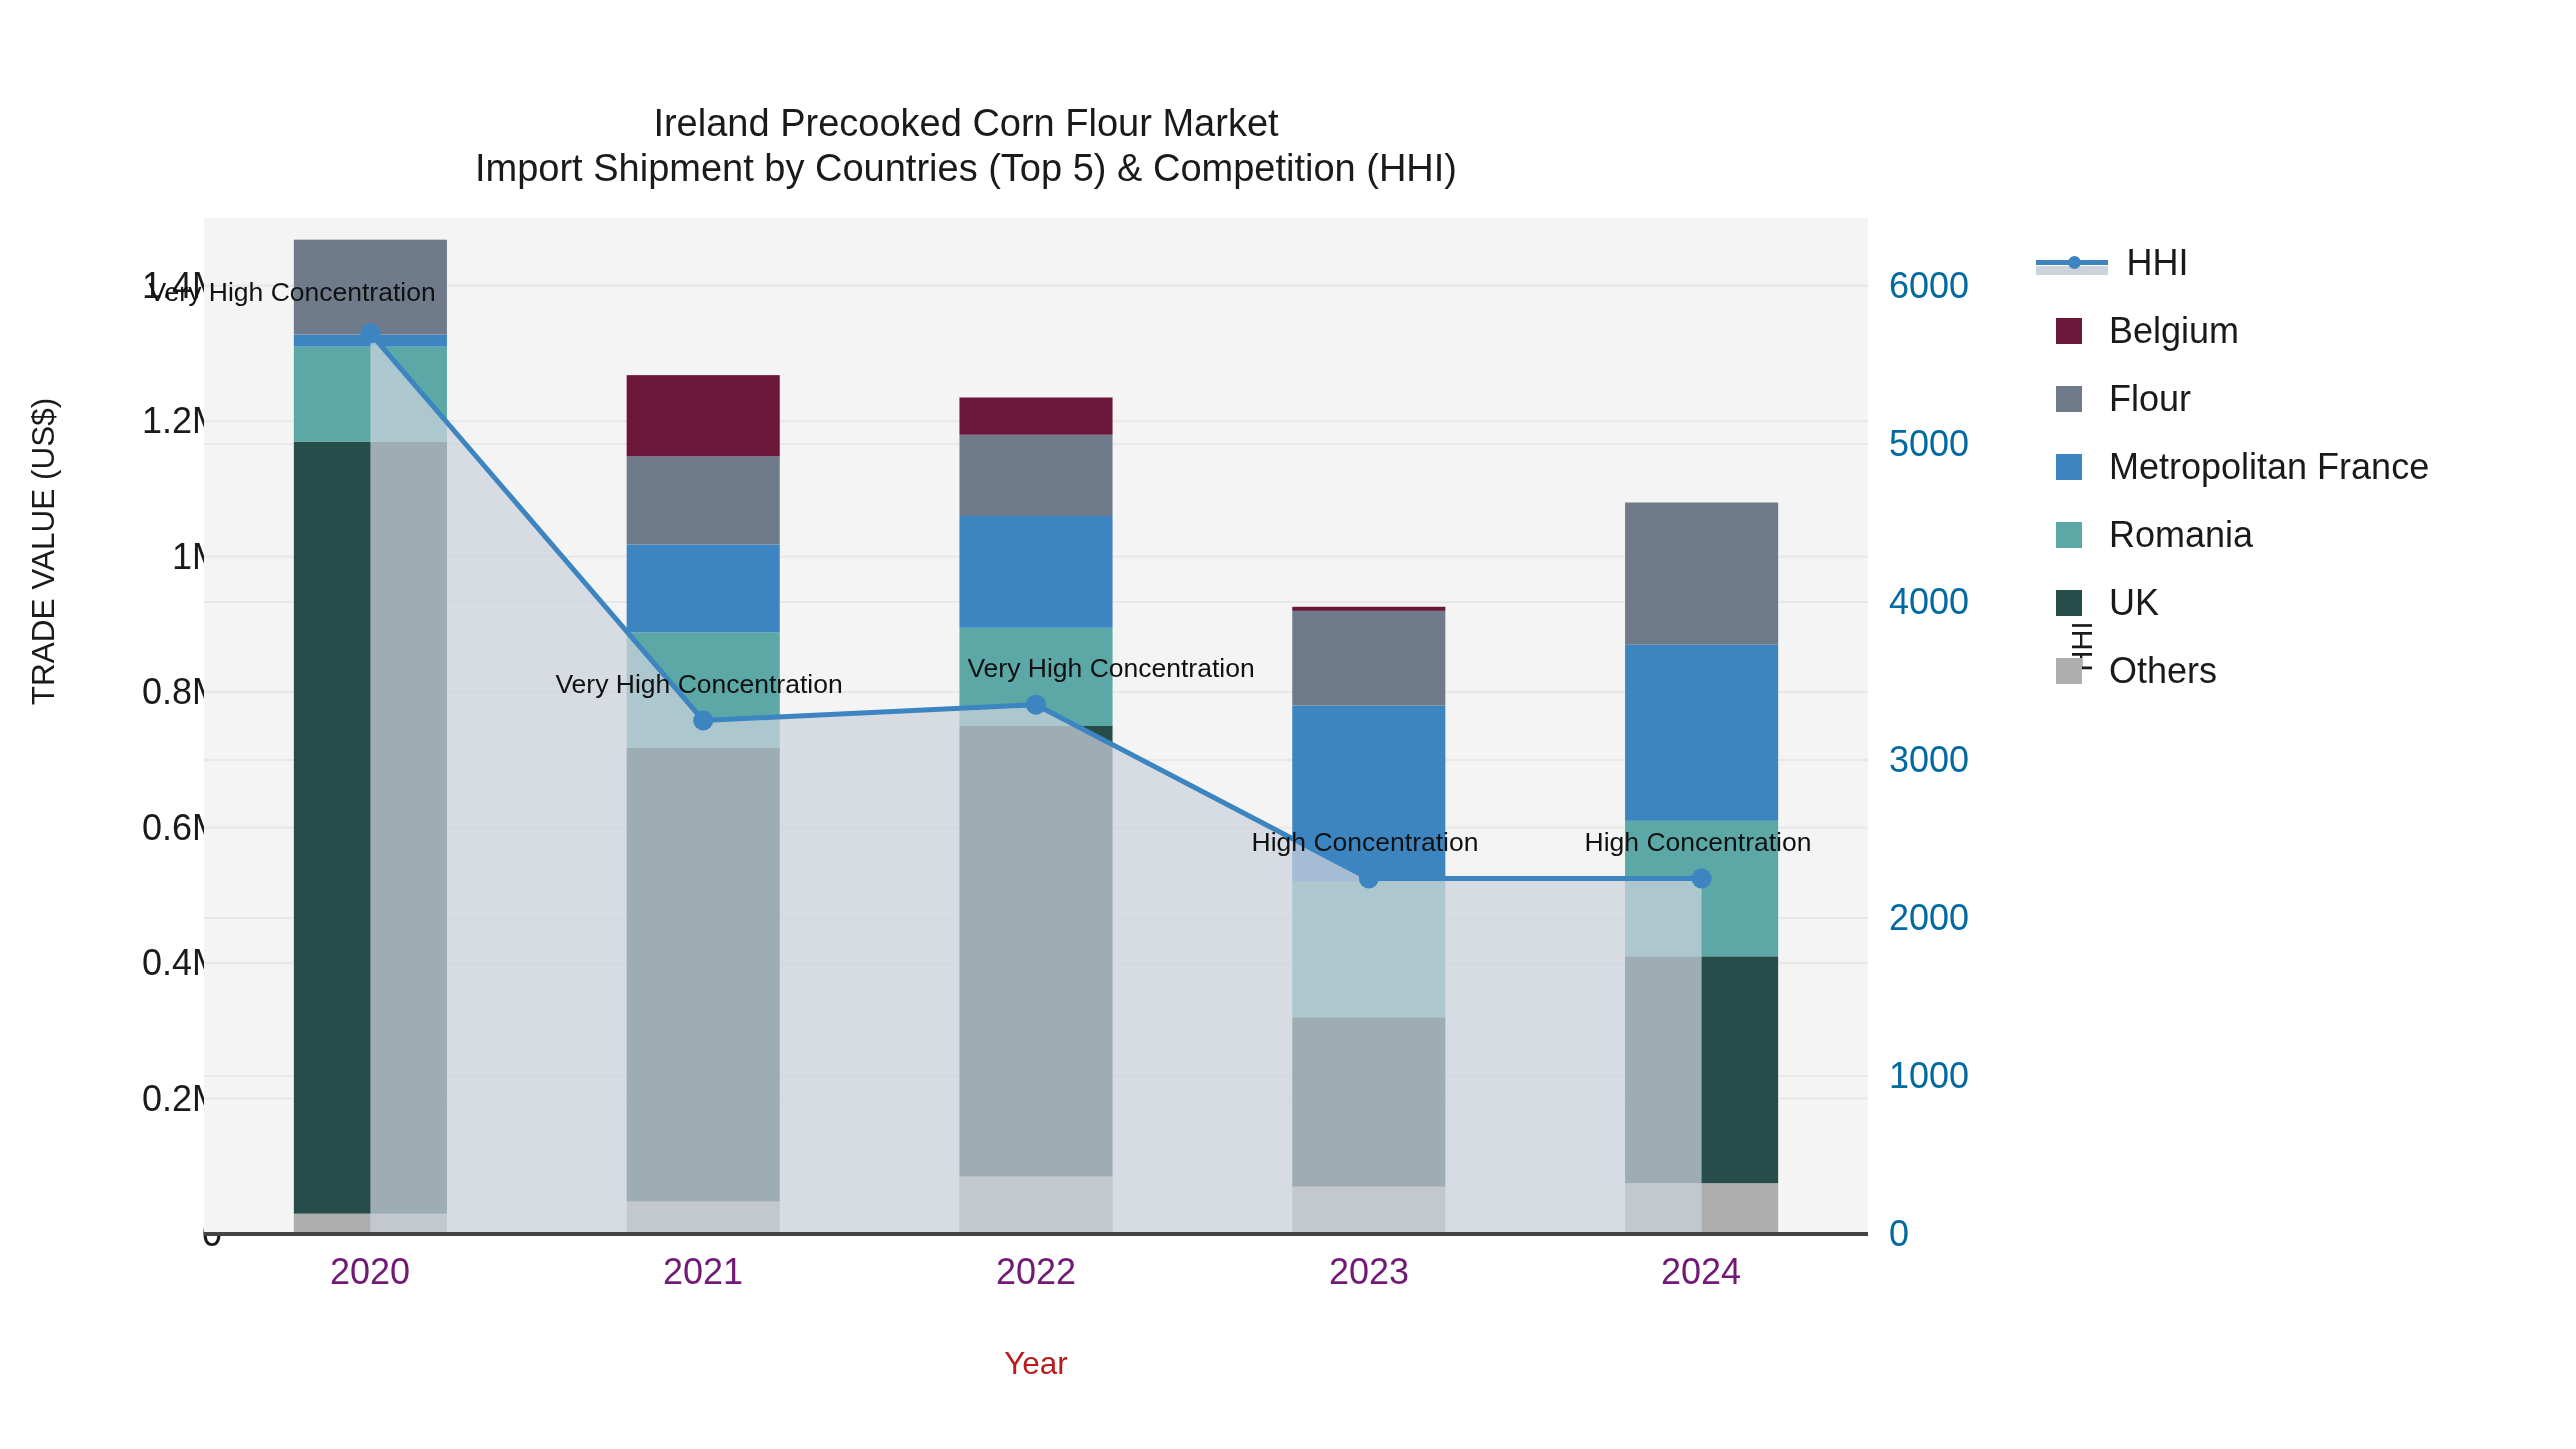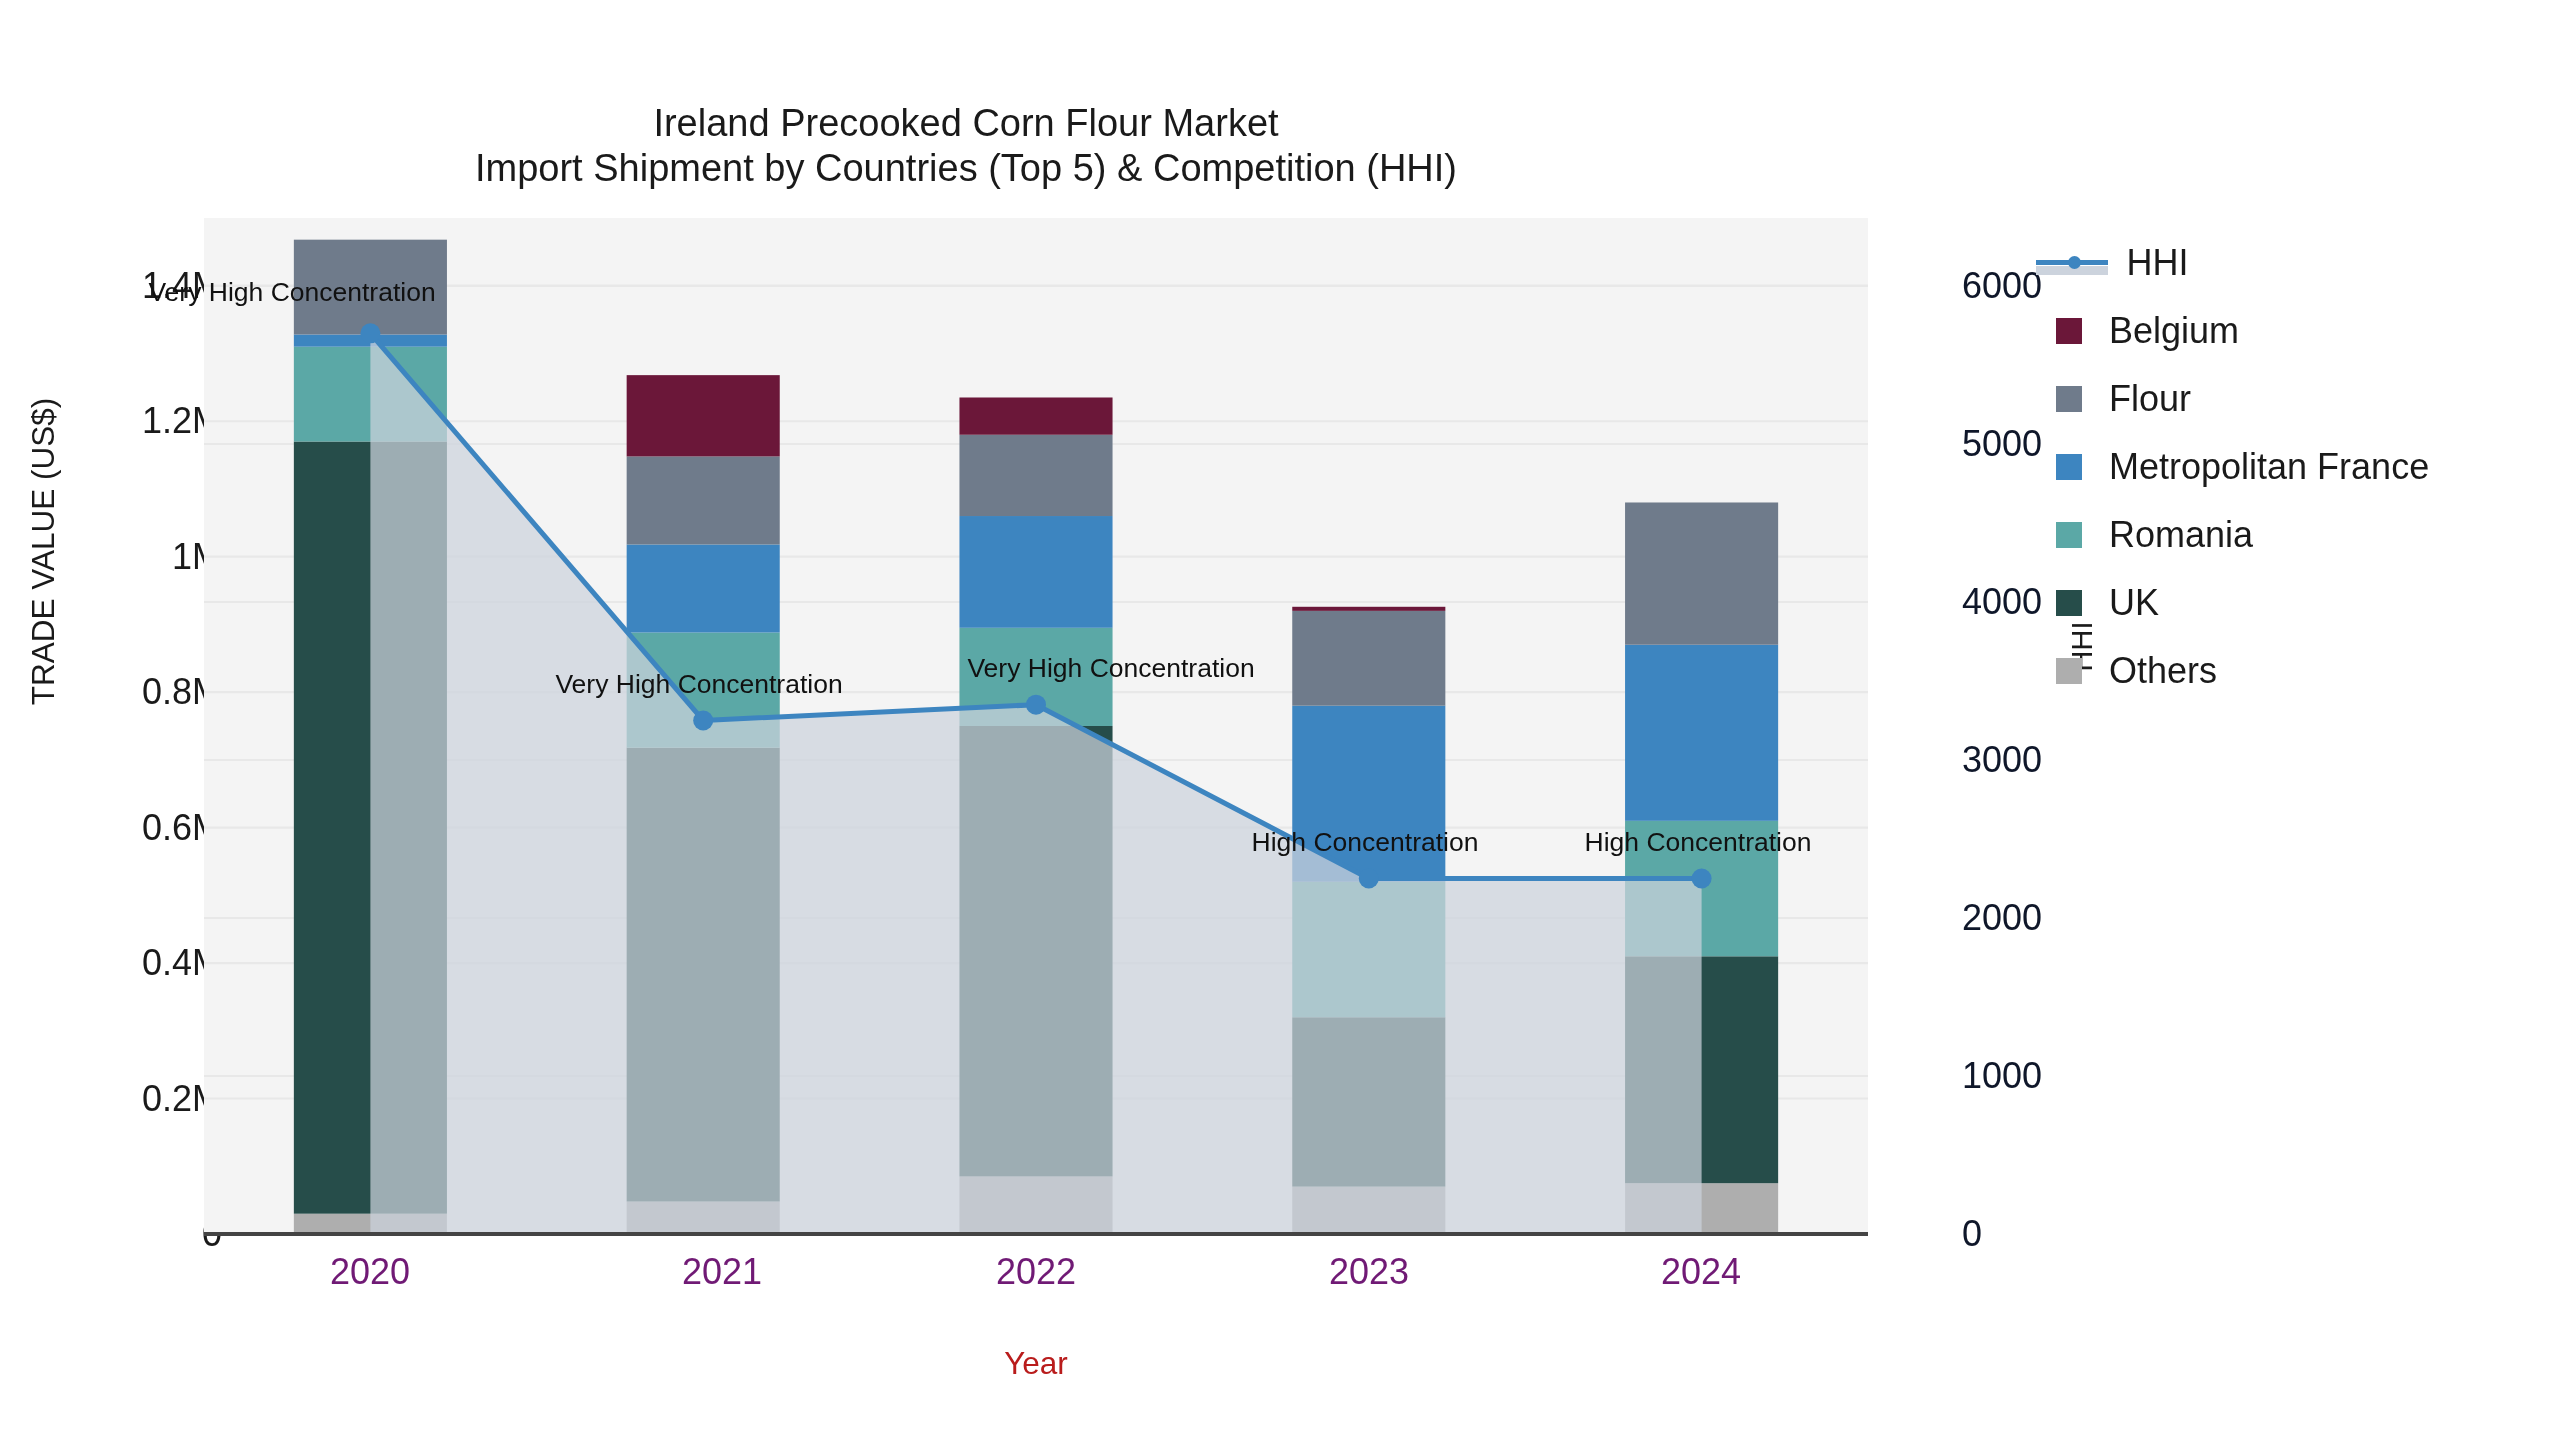--- a/index.html
+++ b/index.html
@@ -57,23 +57,23 @@
   .ytick-left{
     position:absolute;
     right:2354px;
     text-align:right;
     font-size:36px;color:#1a1a1a;
     transform:translateY(-50%);
     white-space:nowrap;
   }
   .ytick-right{
     position:absolute;
-    left:1962px;
-    text-align:center;
-    font-size:36px;color:#0f172a;
+    left:1889px;
+    text-align:center;
+    font-size:36px;color:#0369a1;
     transform:translateY(-50%);
     white-space:nowrap;
   }
   .xtick{
     position:absolute;
     top:1251px;
     font-size:36px;color:#701a75;
     transform:translateX(-50%);
     white-space:nowrap;
   }
@@ -143,21 +143,21 @@
     <div class="ytick-right" style="top: 1234px;">0</div>
     <div class="ytick-right" style="top: 1076px;">1000</div>
     <div class="ytick-right" style="top: 918px;">2000</div>
     <div class="ytick-right" style="top: 760px;">3000</div>
     <div class="ytick-right" style="top: 602px;">4000</div>
     <div class="ytick-right" style="top: 444px;">5000</div>
     <div class="ytick-right" style="top: 286px;">6000</div>
   </div>
 <div id="xtick-holder">
     <div class="xtick" style="left: 370px;">2020</div>
-    <div class="xtick" style="left: 722px;">2021</div>
+    <div class="xtick" style="left: 703px;">2021</div>
     <div class="xtick" style="left: 1036px;">2022</div>
     <div class="xtick" style="left: 1369px;">2023</div>
     <div class="xtick" style="left: 1701px;">2024</div>
   </div>
 
 <div id="plot-area">
   <svg id="plot-svg" viewBox="0 0 2325 1420" preserveAspectRatio="none">
     <g id="gridlines">
         <line x1="0" y1="1420" x2="2325" y2="1420" stroke="#e8e8e8" stroke-width="3"></line>
         <line x1="0" y1="1230.6666666666667" x2="2325" y2="1230.6666666666667" stroke="#e8e8e8" stroke-width="3"></line>

